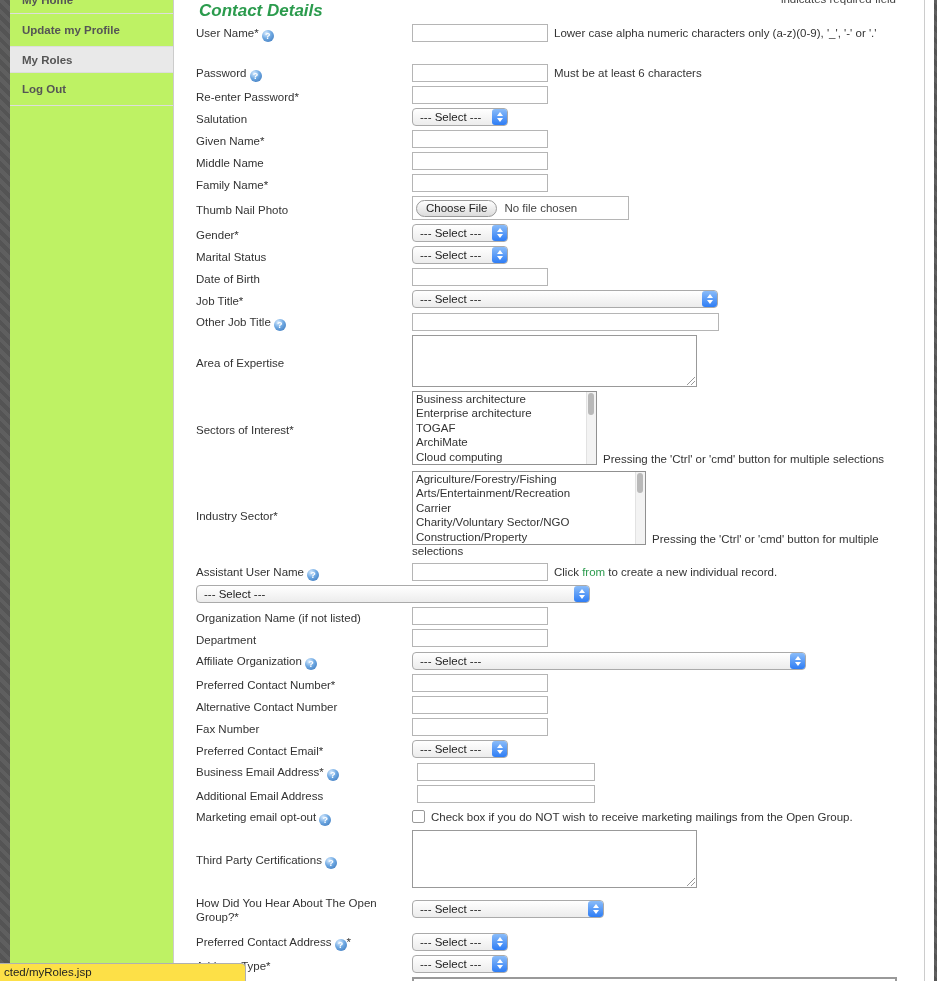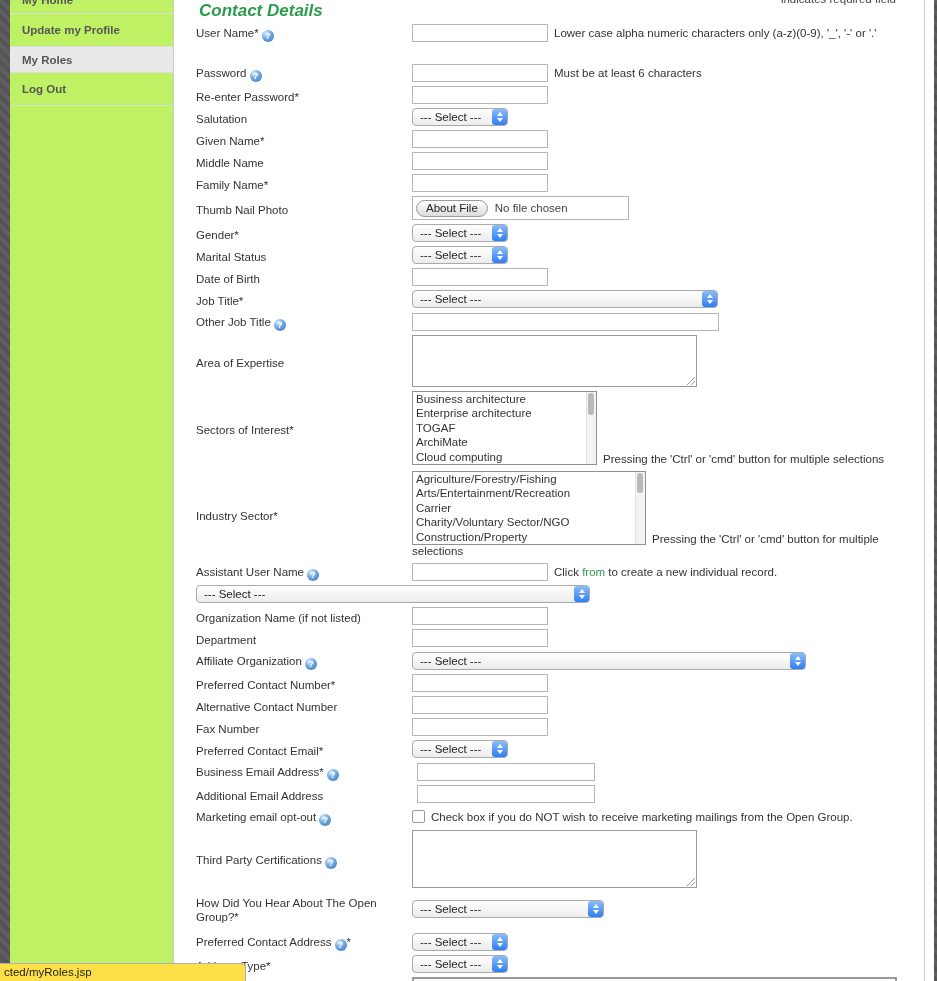--- a/index.html
+++ b/index.html
@@ -139,21 +139,21 @@
       <div class="frow">
         <div class="flabel"><span>Family Name*</span></div>
         <div class="fcontent">
           <input class="ti" type="text" style="width: 130px;">
         </div>
       </div>
       <div class="frow">
         <div class="flabel"><span>Thumb Nail Photo</span></div>
         <div class="fcontent">
           <div class="filebox">
-            <button class="file-btn">About File</button>
+            <button class="file-btn">Choose File</button>
             <span class="file-text">No file chosen</span>
           </div>
         </div>
       </div>
       <div class="frow">
         <div class="flabel"><span>Gender*</span></div>
         <div class="fcontent">
           <div class="sel" style="width: 96px;">
             <span class="sval">--- Select ---</span>
             <span class="step">

